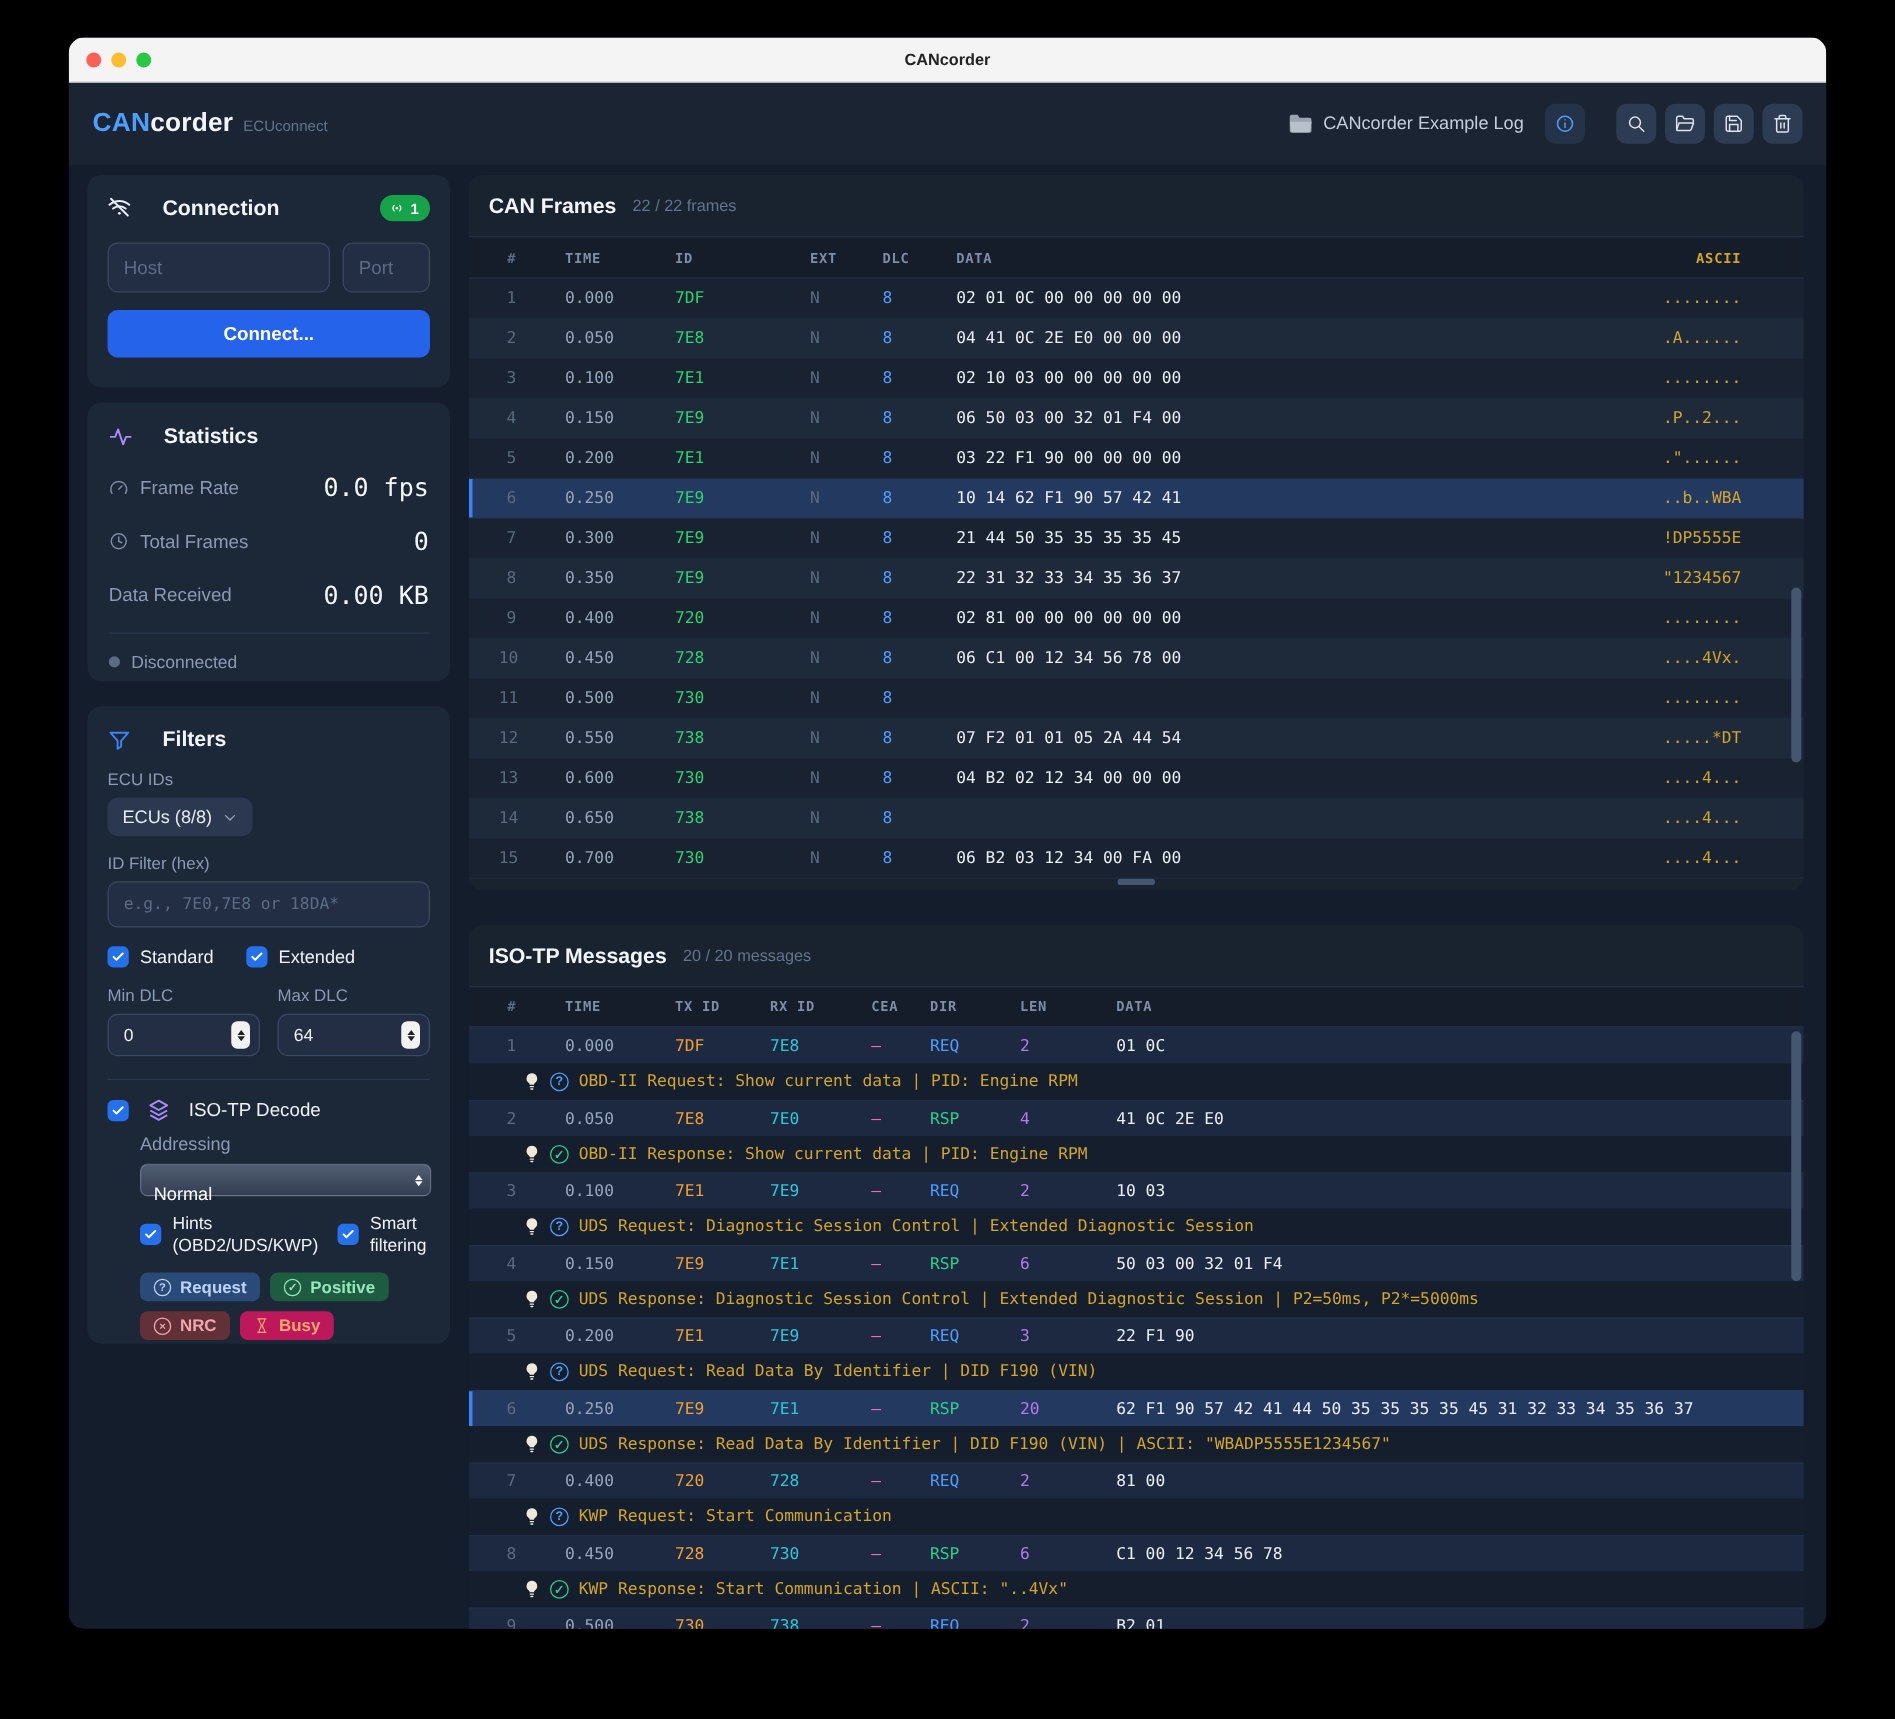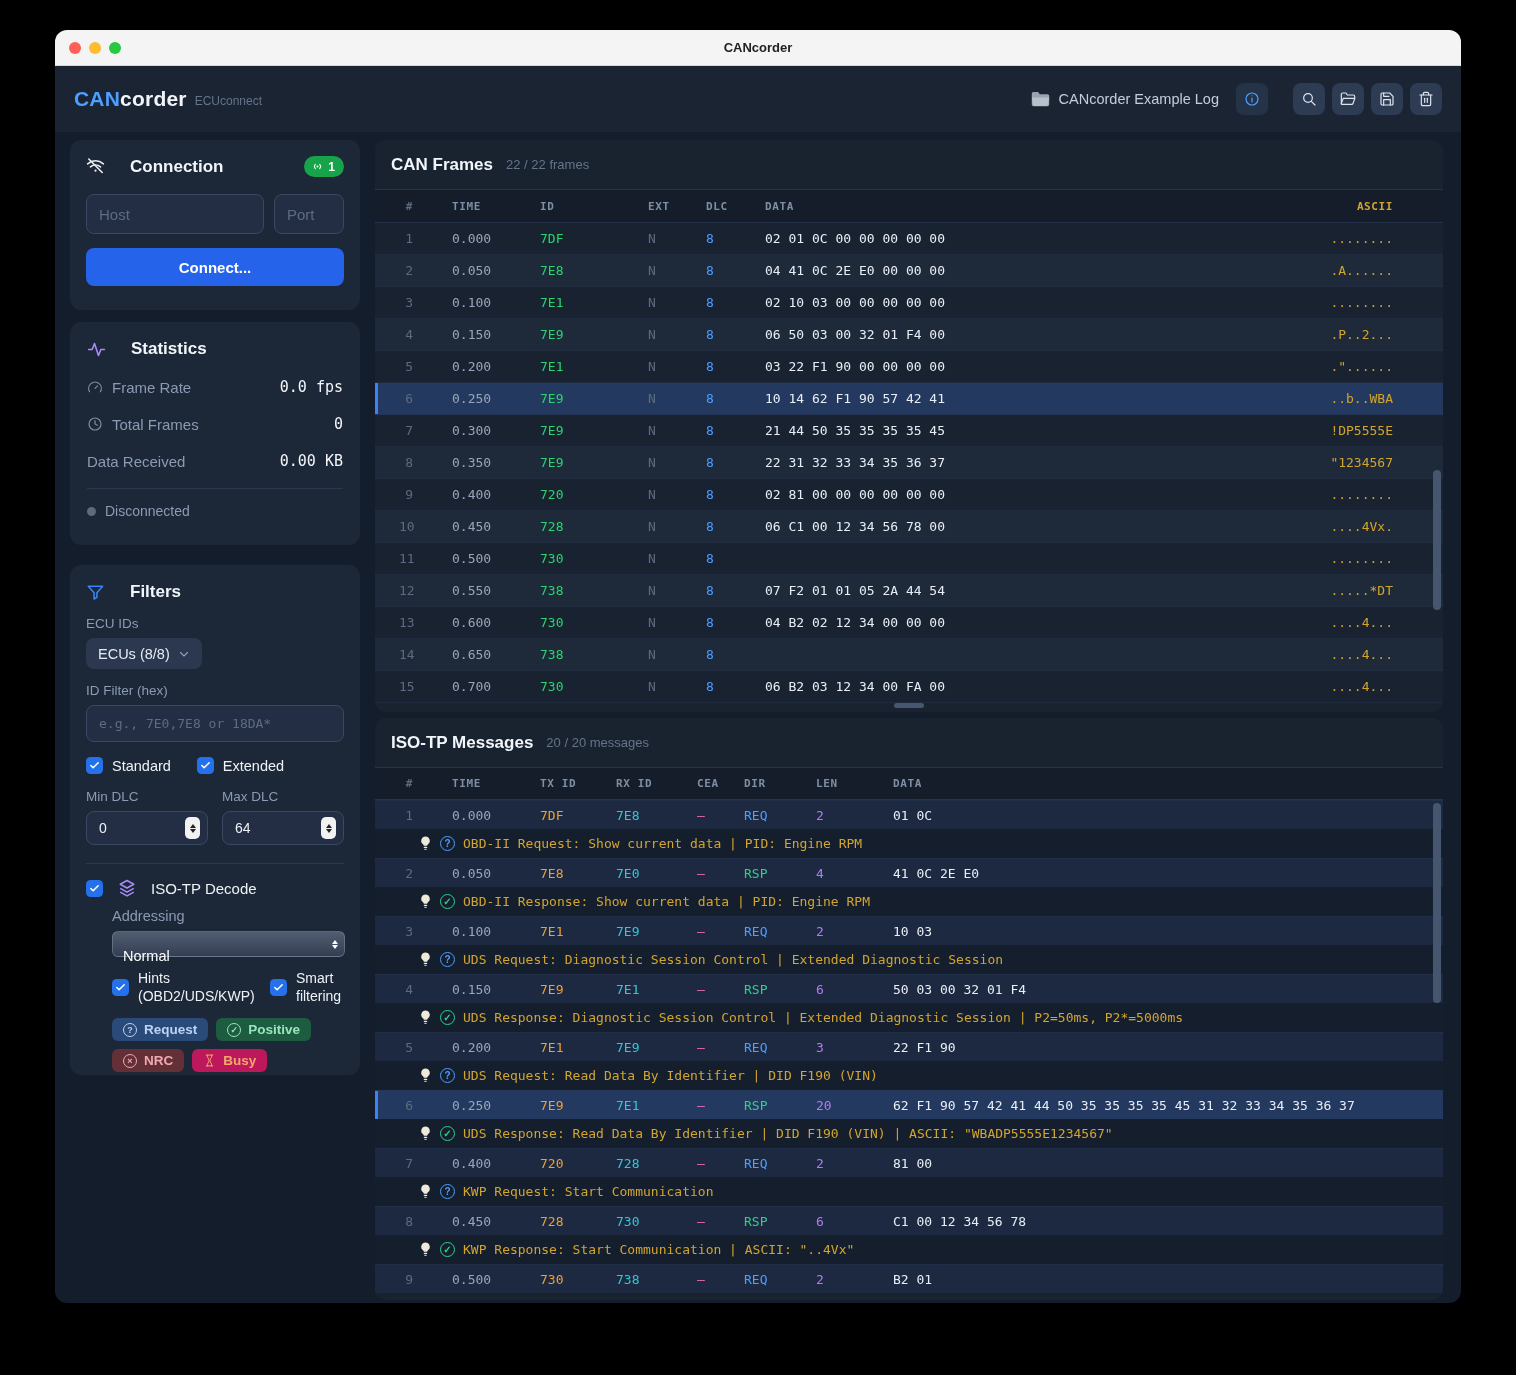--- a/index.html
+++ b/index.html
@@ -53,21 +53,21 @@
     color:#e6ebf2; font-size:15px; padding:0 12px; outline:none; }
   .tinput::placeholder { color:#5c6c84; }
   .host { width:178px; } .port { width:70px; }
   .connect-btn { margin-top:14px; width:100%; height:38px; background:#2563eb; border:none; border-radius:8px;
     color:#fff; font-size:15px; font-weight:700; }
 
   
   .stat-row { display:flex; align-items:center; margin-top:19px; }
   .stat-row svg { width:16px; height:16px; stroke:#7d8ca2; fill:none; stroke-width:1.8; stroke-linecap:round; margin-right:9px; }
   .stat-label { color:#8b9bb4; font-size:15px; }
-  .stat-value { margin-left:auto; color:#f3f6fa; font-size:15px; }
+  .stat-value { margin-left:auto; color:#f3f6fa; font-size:20px; }
   .stat-div { border-top:1px solid #2b3950; margin-top:18px; }
   .stat-status { display:flex; align-items:center; gap:9px; color:#8b9bb4; font-size:14px; margin-top:14px; }
   .dot { width:9px; height:9px; border-radius:50%; background:#5b6b80; }
 
   
   .flabel { color:#8b9bb4; font-size:13.5px; margin-top:14px; }
   .dropdown { margin-top:7px; display:inline-flex; align-items:center; gap:8px; background:#2b3850;
     border-radius:8px; height:31px; padding:0 12px; color:#e6ebf2; font-size:14.5px; }
   .dropdown svg { width:12px; height:12px; stroke:#93a3b8; fill:none; stroke-width:2.2; stroke-linecap:round; }
   .idfilter { margin-top:7px; width:100%; height:37px; font-family:"DejaVu Sans Mono",monospace; font-size:13px; }
@@ -106,21 +106,21 @@
   .badge .ring { width:14px; height:14px; border-radius:50%; border:1.4px solid currentColor;
     display:grid; place-items:center; font-size:9px; font-weight:700; }
   .badge.request { background:#2a4a7a; color:#bcd3f7; }
   .badge.positive { background:#1e5c41; color:#97e6bb; }
   .badge.nrc { background:#643038; color:#f0a8b0; }
   .badge.busy { background:#be185d; color:#f2a96b;align-items:center; }
   .badge svg.hg { width:13px; height:13px; stroke:currentColor; fill:none; stroke-width:1.8; stroke-linecap:round; }
 
   
   .panel-can { left:320px; top:8px; width:1068px; height:572px; }
-  .panel-iso { left:320px; top:586px; width:1068px; height:582px; }
+  .panel-iso { left:320px; top:608px; width:1068px; height:582px; }
   .panel-head { height:50px; display:flex; align-items:center; padding:0 16px; border-bottom:1px solid #27334a; }
   .panel-title { color:#f2f6fb; font-size:17px; font-weight:700; }
   .panel-count { color:#64748b; font-size:13px; margin-left:13px; }
 
   .thead { background:#141d29; border-bottom:1px solid #26324a; color:#7e8ea6;
     font-family:"DejaVu Sans Mono",monospace; font-size:11px; font-weight:700; letter-spacing:.6px; }
   .can-grid { display:grid; grid-template-columns:53px 88px 108px 58px 59px 1fr auto;
     align-items:center; padding:0 50px 0 24px; }
   .iso-grid { display:grid; grid-template-columns:53px 88px 76px 81px 47px 72px 77px 1fr;
     align-items:center; padding:0 50px 0 24px; }

